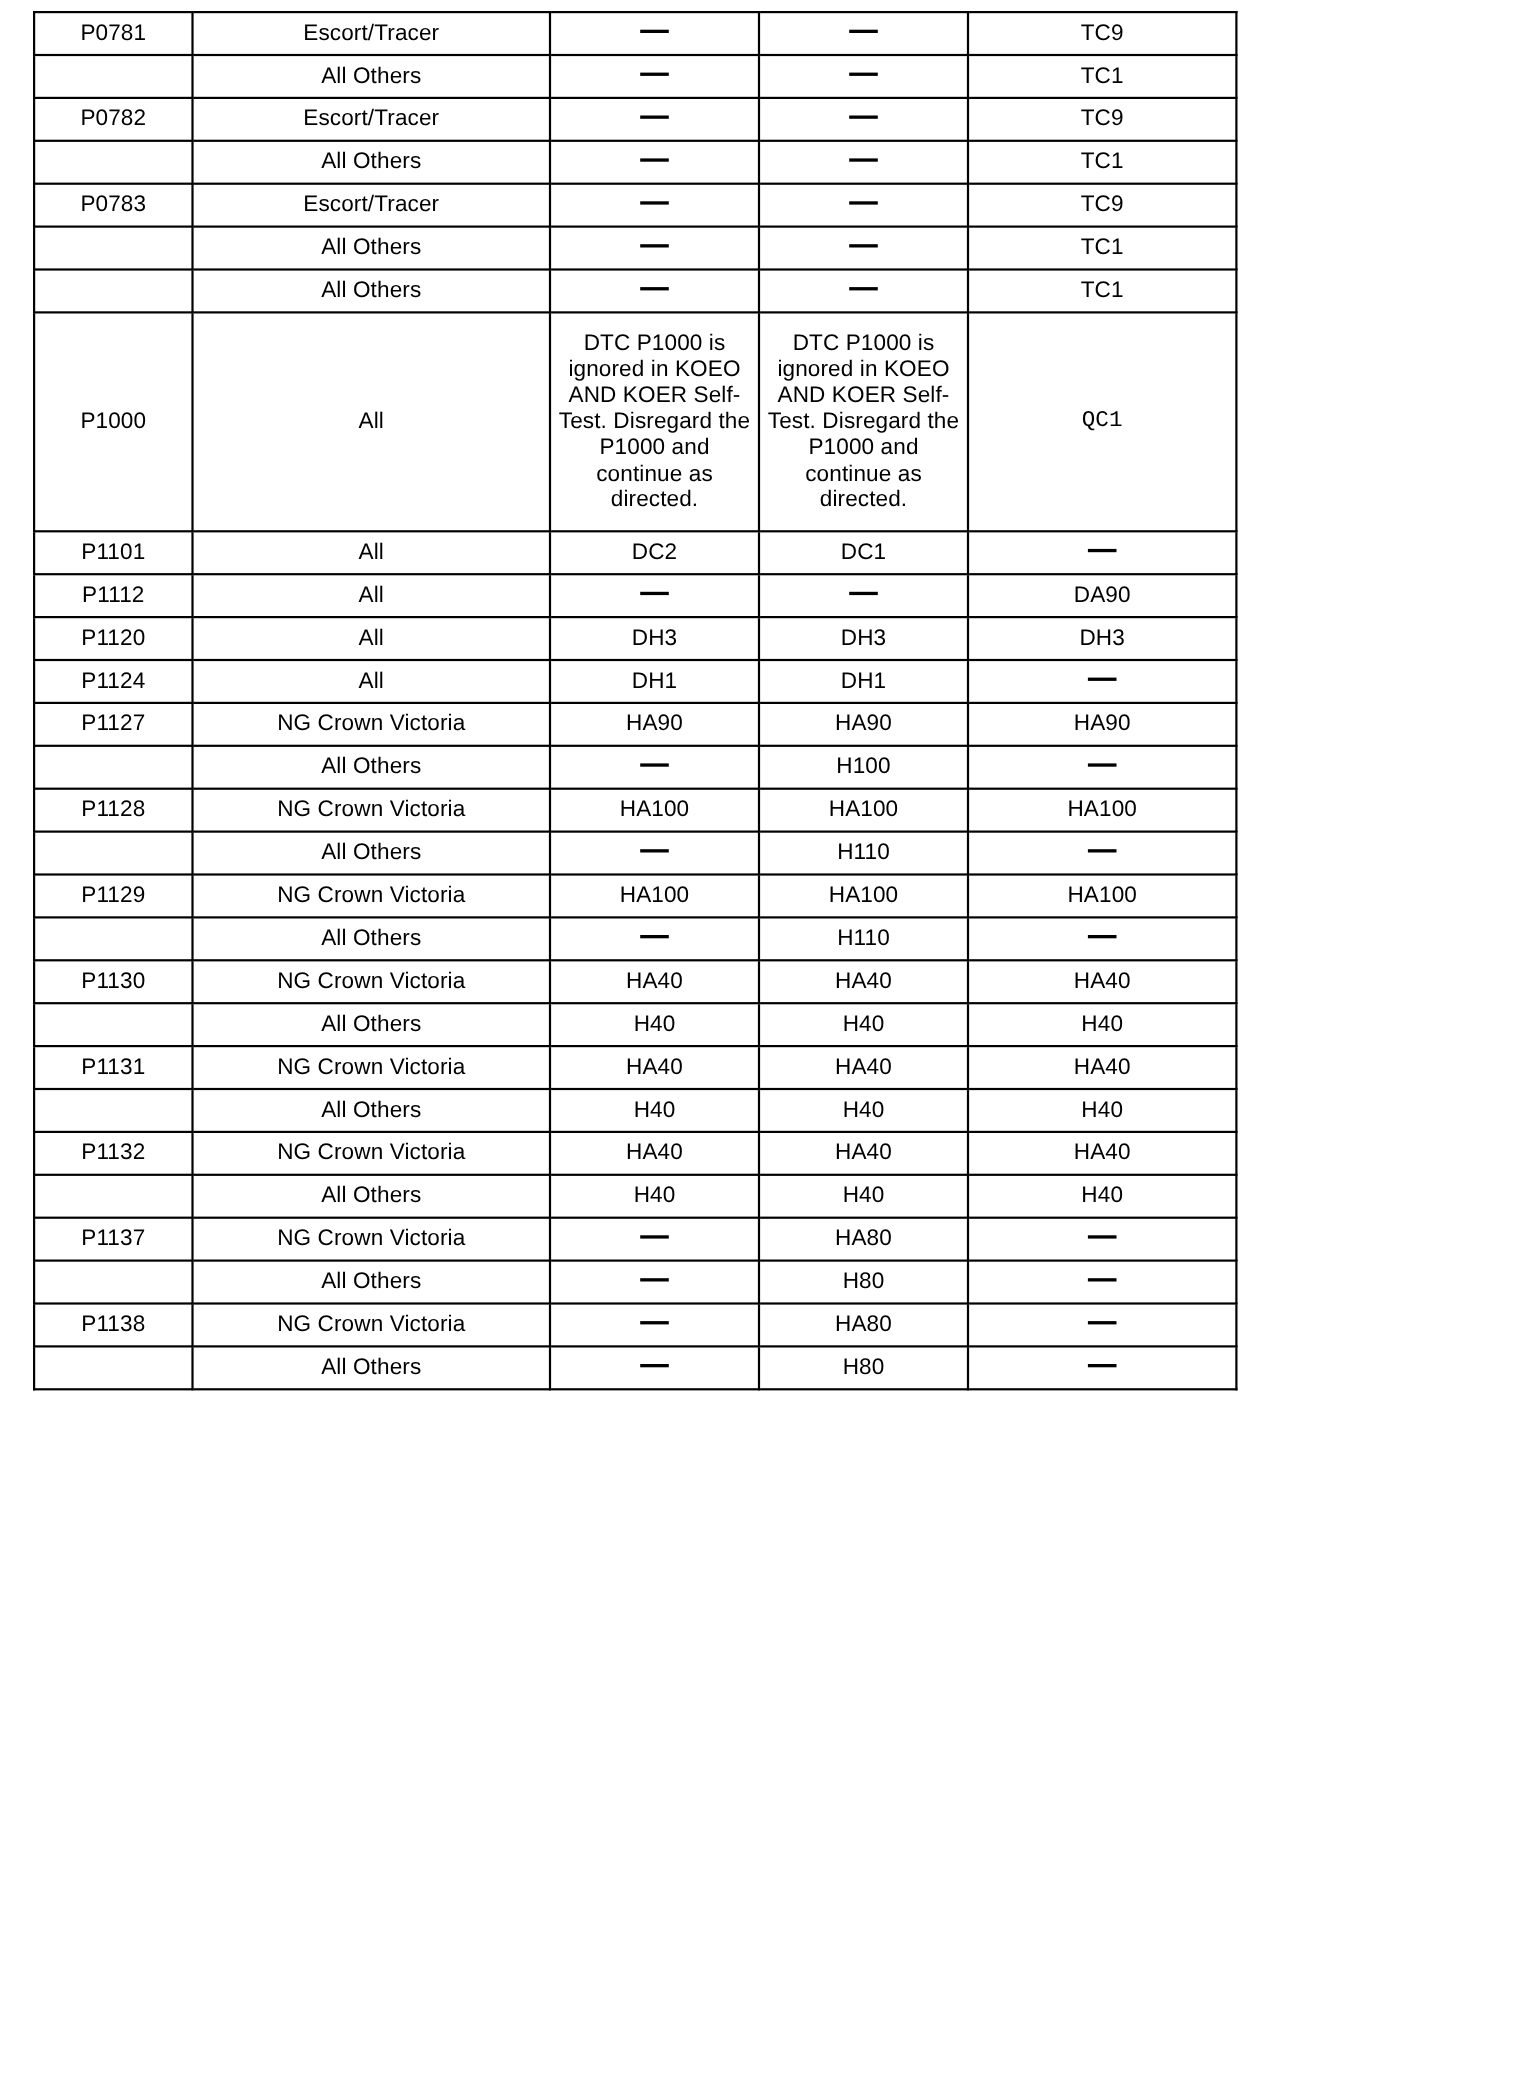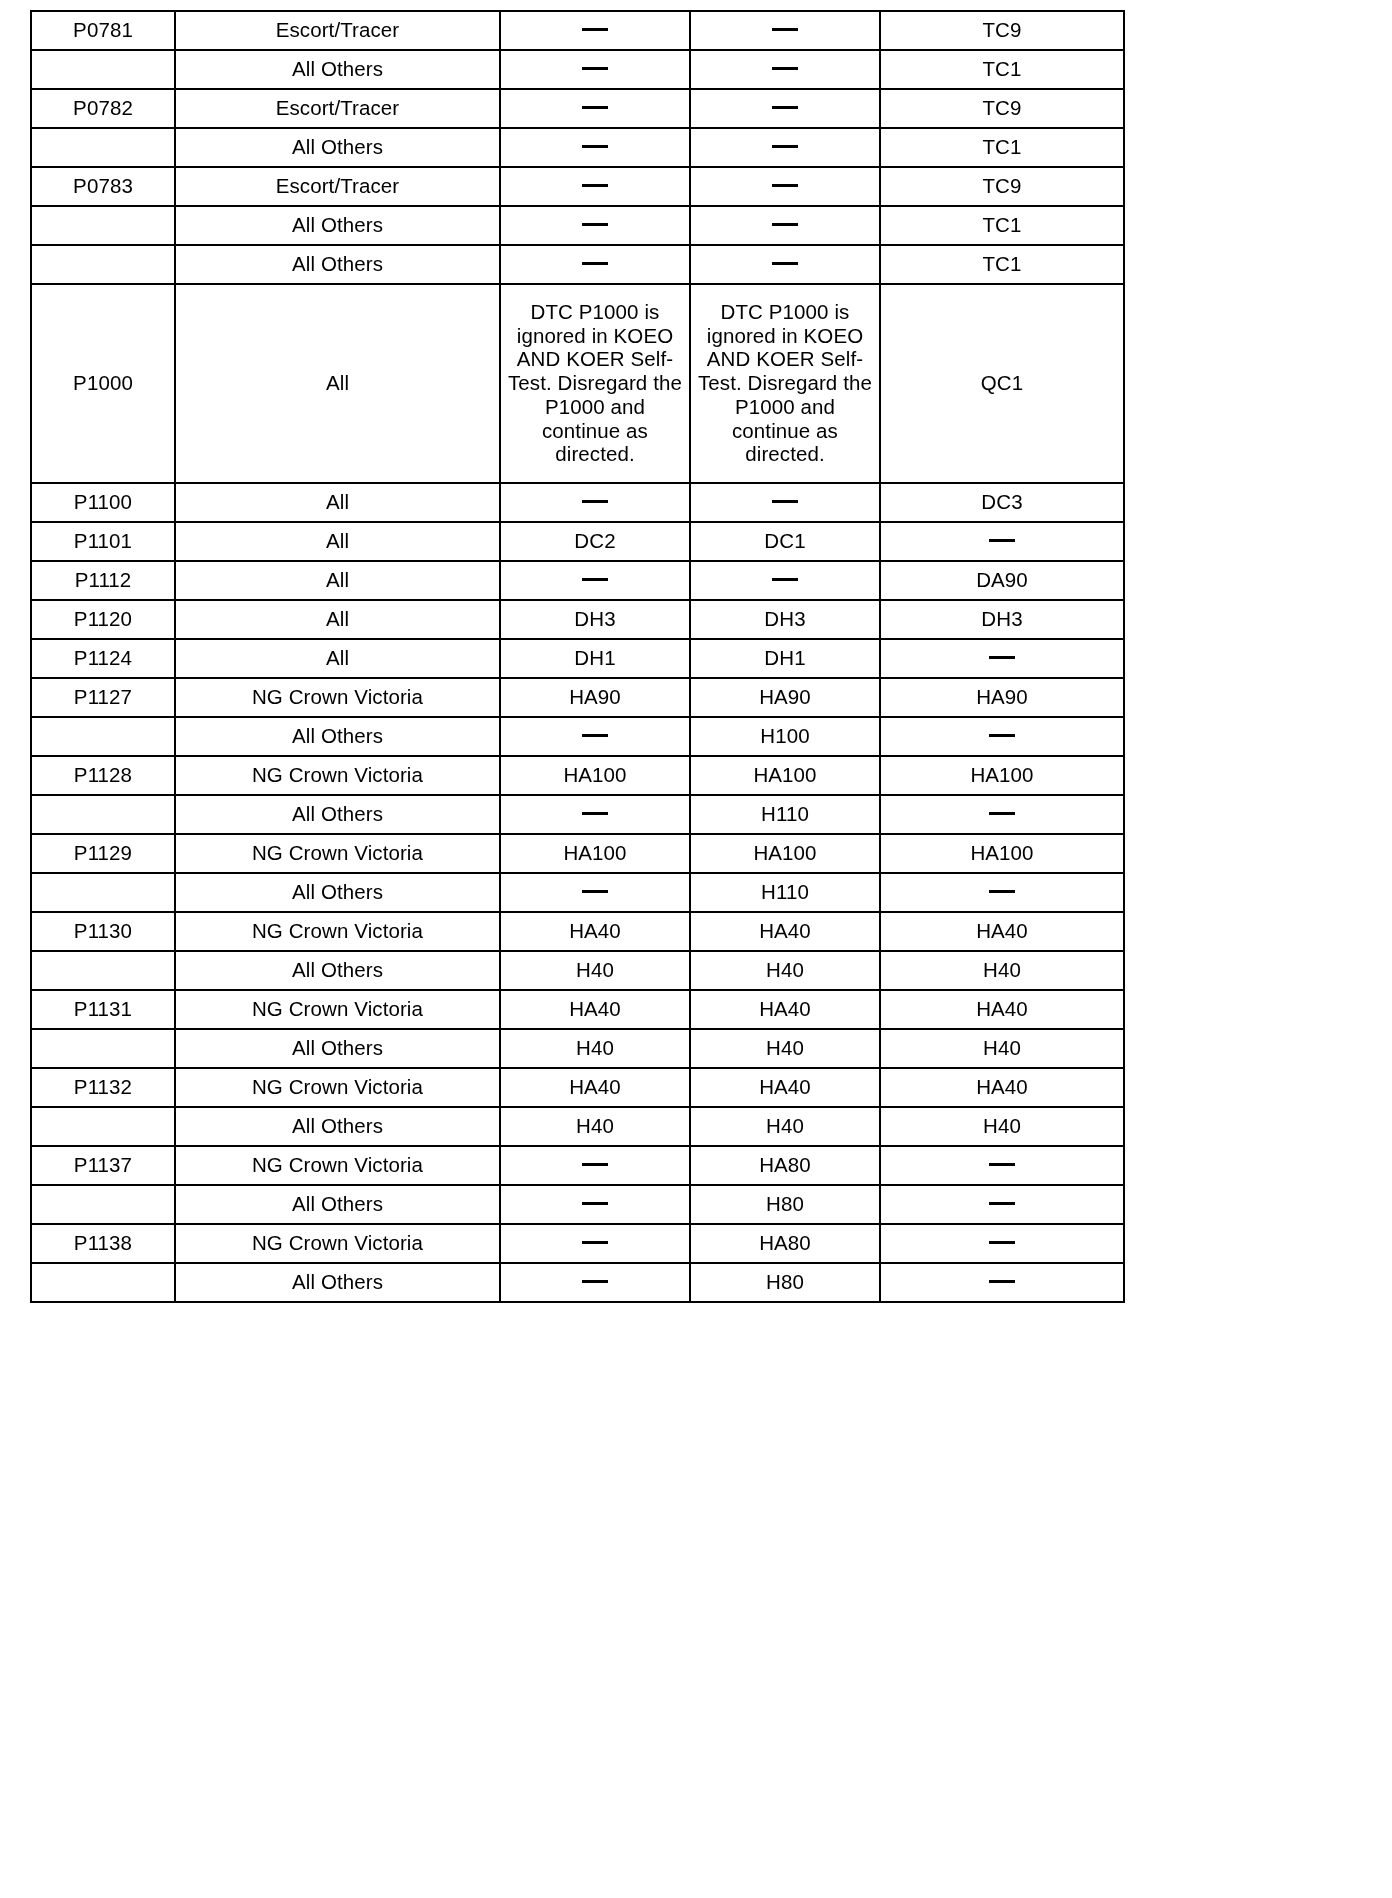--- a/index.html
+++ b/index.html
@@ -59,20 +59,21 @@
   }
   td.note {
     font-size: 20px;
     line-height: 1.18;
     padding: 5px 8px 5px 8px;
     vertical-align: top;
   }
   td.tall-right {
     vertical-align: top;
     padding-top: 6px;
+    font-family: Liberation Mono, monospace;
   }
   .dash {
     display: inline-block;
     width: 26px;
     border-top: 3px solid #000;
     vertical-align: middle;
     position: relative;
     top: -2px;
   }
   .row-h { height: 39px; }
@@ -140,27 +141,20 @@
           <td>TC1</td>
         </tr>
         <tr>
           <td class="code tall-code">P1000</td>
           <td class="tall-desc">All</td>
           <td class="note tall">DTC P1000 is ignored in KOEO AND KOER Self-Test. Disregard the P1000 and continue as directed.</td>
           <td class="note tall">DTC P1000 is ignored in KOEO AND KOER Self-Test. Disregard the P1000 and continue as directed.</td>
           <td class="tall-right">QC1</td>
         </tr>
         <tr class="row-h">
-          <td class="code">P1100</td>
-          <td class="">All</td>
-          <td><span class="dash"></span></td>
-          <td><span class="dash"></span></td>
-          <td>DC3</td>
-        </tr>
-        <tr class="row-h">
           <td class="code">P1101</td>
           <td class="">All</td>
           <td>DC2</td>
           <td>DC1</td>
           <td><span class="dash"></span></td>
         </tr>
         <tr class="row-h">
           <td class="code">P1112</td>
           <td class="">All</td>
           <td><span class="dash"></span></td>

